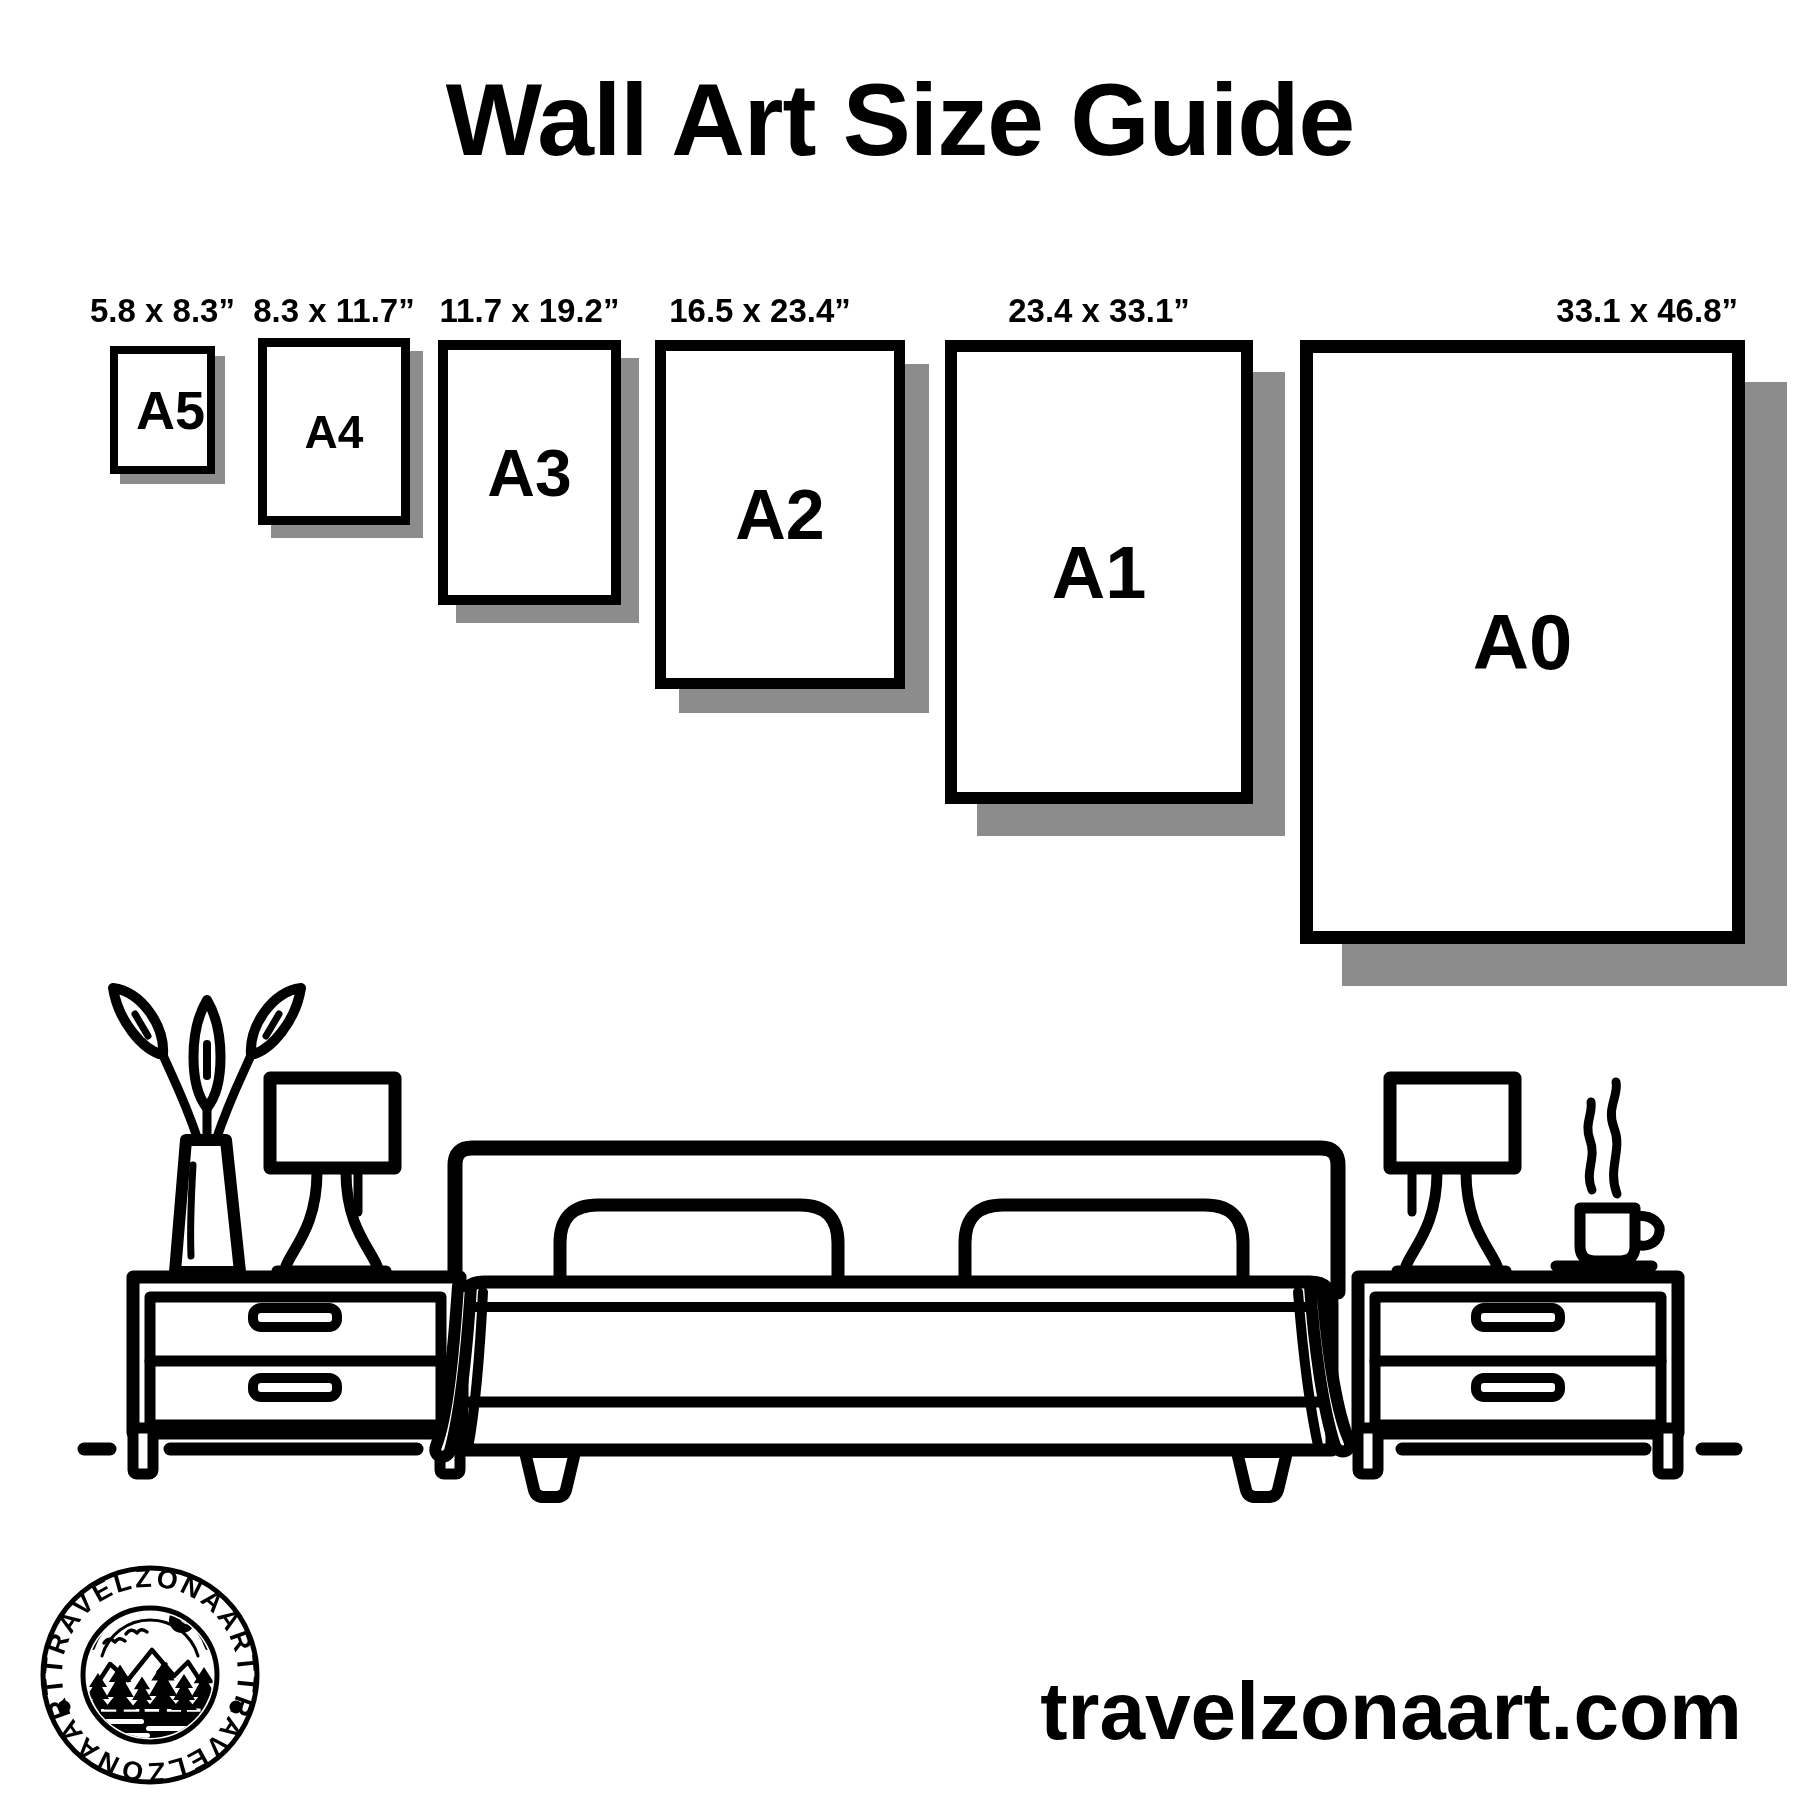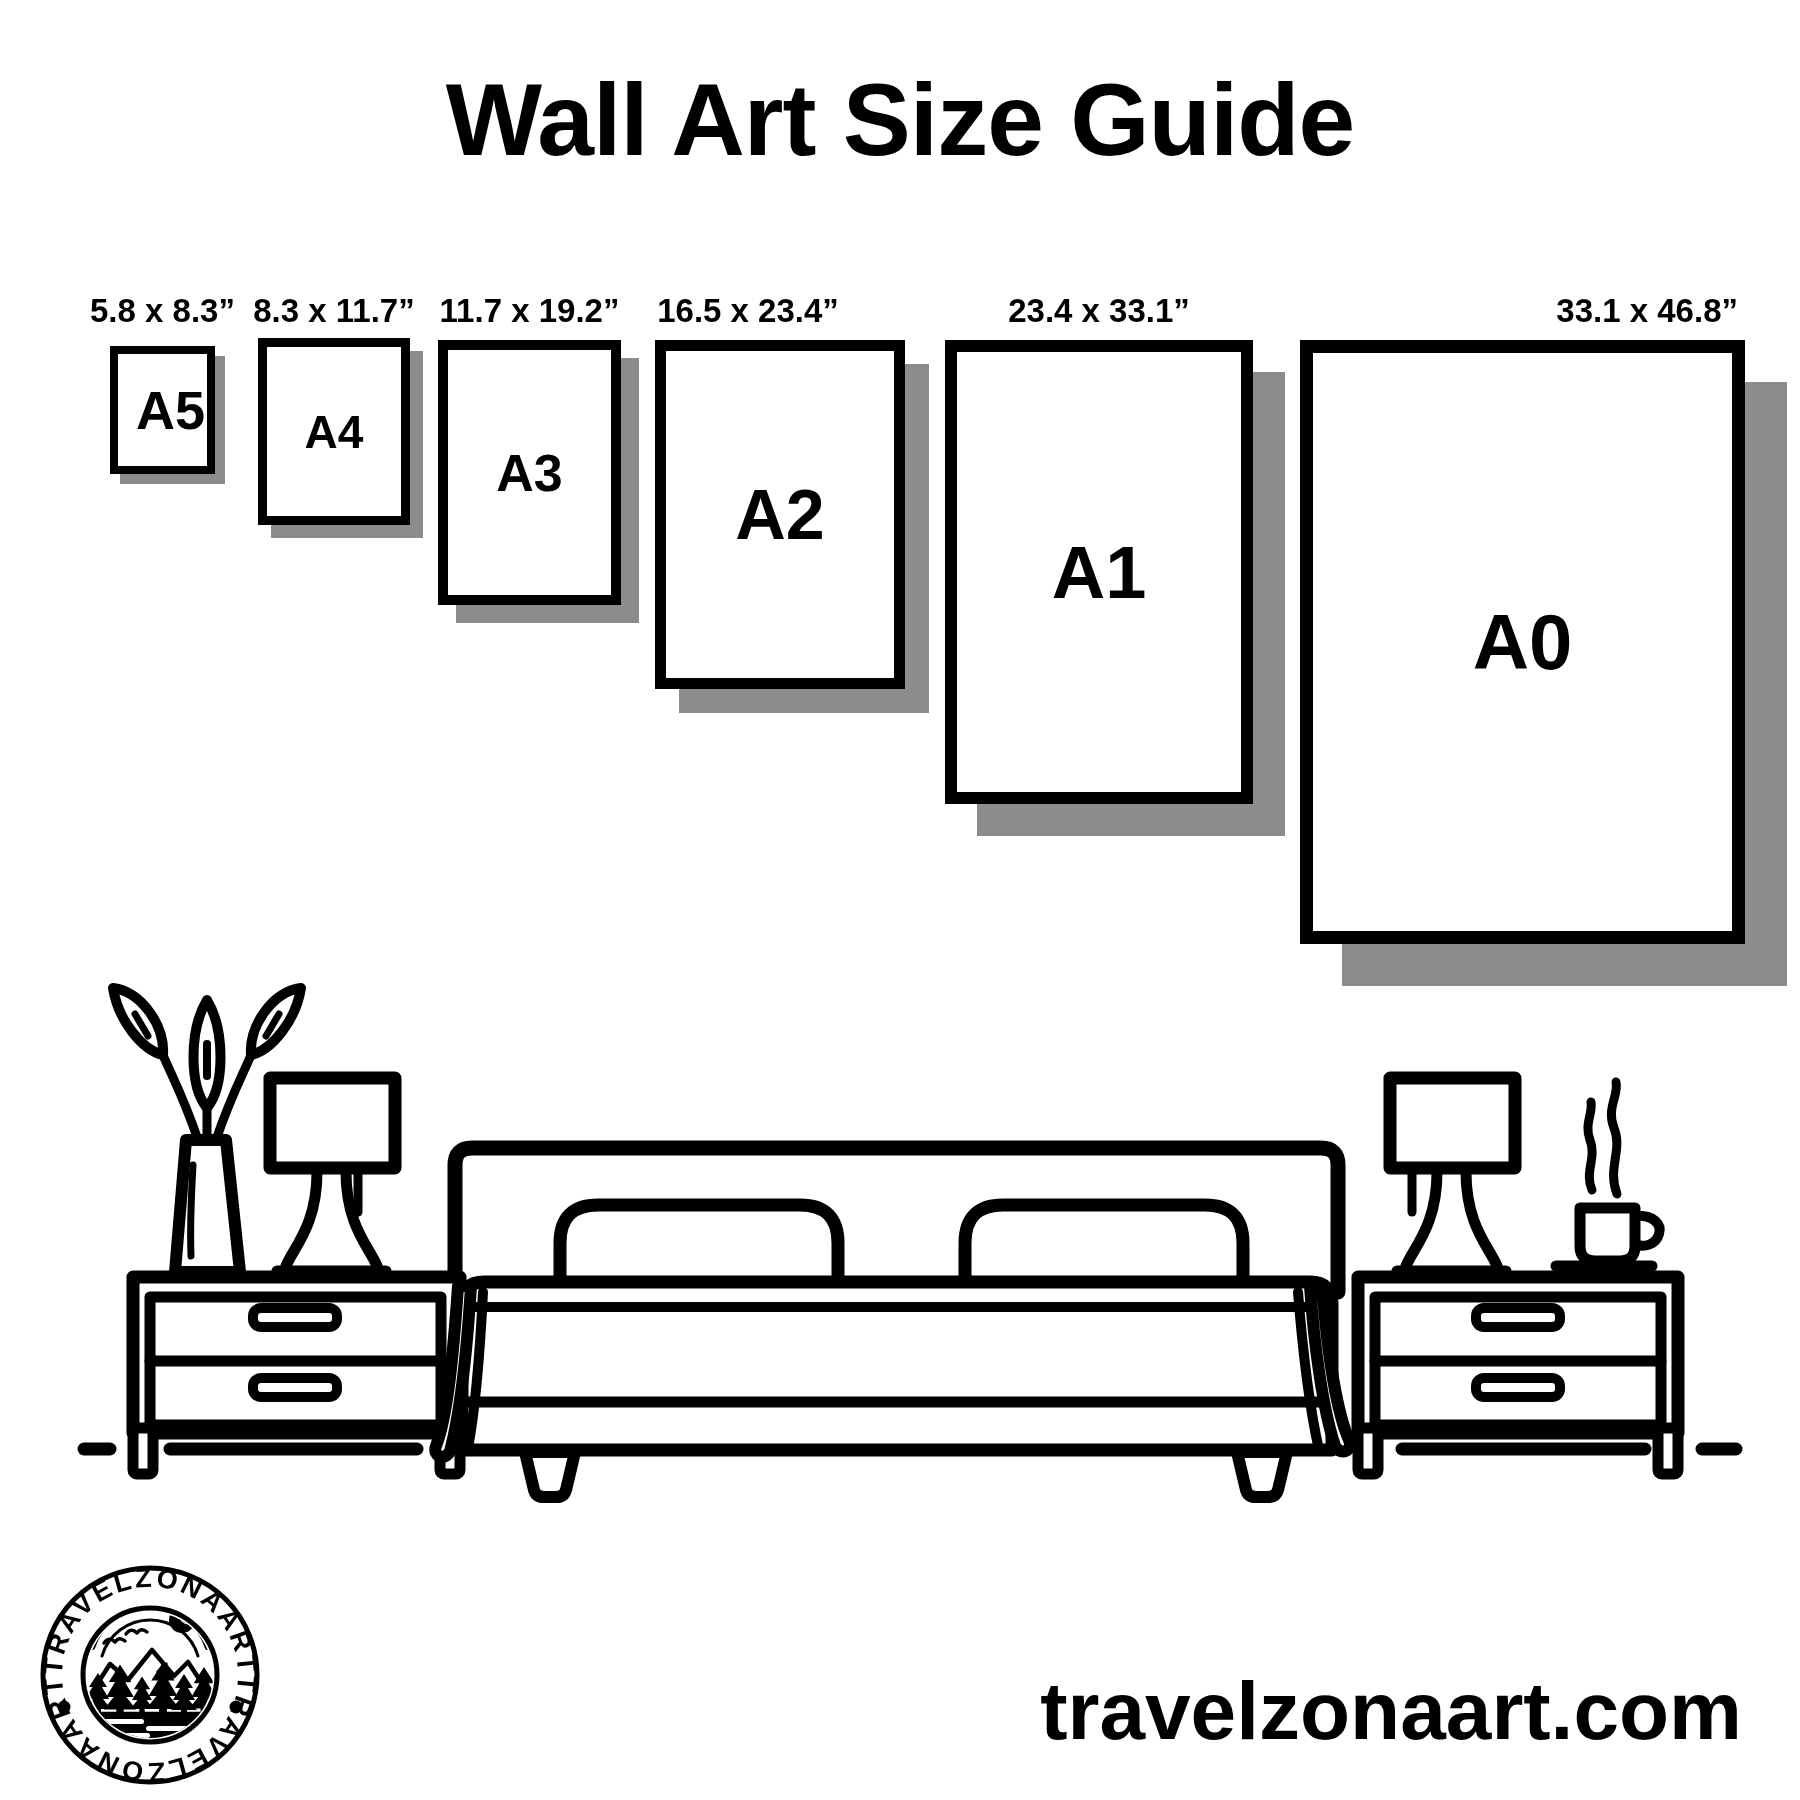--- a/index.html
+++ b/index.html
@@ -22,22 +22,22 @@
     font-weight:bold;font-size:33px;color:#000;white-space:nowrap;
   }
   .frame{
     position:absolute;background:#fff;border-style:solid;border-color:#000;
     box-sizing:border-box;display:flex;align-items:center;justify-content:center;
   }
   .frame .letter{font-weight:bold;color:#000;}
 
   .lab0{left:55px;width:215px;}   .f0{left:110px;top:346px;width:105px;height:128px;border-width:8px;box-shadow:10px 10px 0 0 #8c8c8c;padding-left:16px;}  .f0 .letter{font-size:54px;}
   .lab1{left:203px;width:262px;}  .f1{left:258px;top:338px;width:152px;height:187px;border-width:9px;box-shadow:13px 13px 0 0 #8c8c8c;}  .f1 .letter{font-size:46px;}
-  .lab2{left:383px;width:293px;}  .f2{left:438px;top:340px;width:183px;height:265px;border-width:10px;box-shadow:18px 18px 0 0 #8c8c8c;} .f2 .letter{font-size:52px;}
-  .lab3{left:568px;width:360px;}  .f3{left:655px;top:340px;width:250px;height:349px;border-width:11px;box-shadow:24px 24px 0 0 #8c8c8c;} .f3 .letter{font-size:70px;}
+  .lab2{left:383px;width:293px;}  .f2{left:438px;top:340px;width:183px;height:265px;border-width:10px;box-shadow:18px 18px 0 0 #8c8c8c;} .f2 .letter{font-size:66px;}
+  .lab3{left:580px;width:360px;}  .f3{left:655px;top:340px;width:250px;height:349px;border-width:11px;box-shadow:24px 24px 0 0 #8c8c8c;} .f3 .letter{font-size:70px;}
   .lab4{left:890px;width:418px;}  .f4{left:945px;top:340px;width:308px;height:464px;border-width:12px;box-shadow:32px 32px 0 0 #8c8c8c;} .f4 .letter{font-size:74px;}
   .lab5{left:1245px;width:493px;text-align:right;} .f5{left:1300px;top:340px;width:445px;height:604px;border-width:13px;box-shadow:42px 42px 0 0 #8c8c8c;} .f5 .letter{font-size:78px;}
 
   
   .website{
     position:absolute;right:58px;top:1664px;width:1200px;text-align:right;
     font-weight:bold;font-size:82px;letter-spacing:0;color:#000;
   }
 
   

